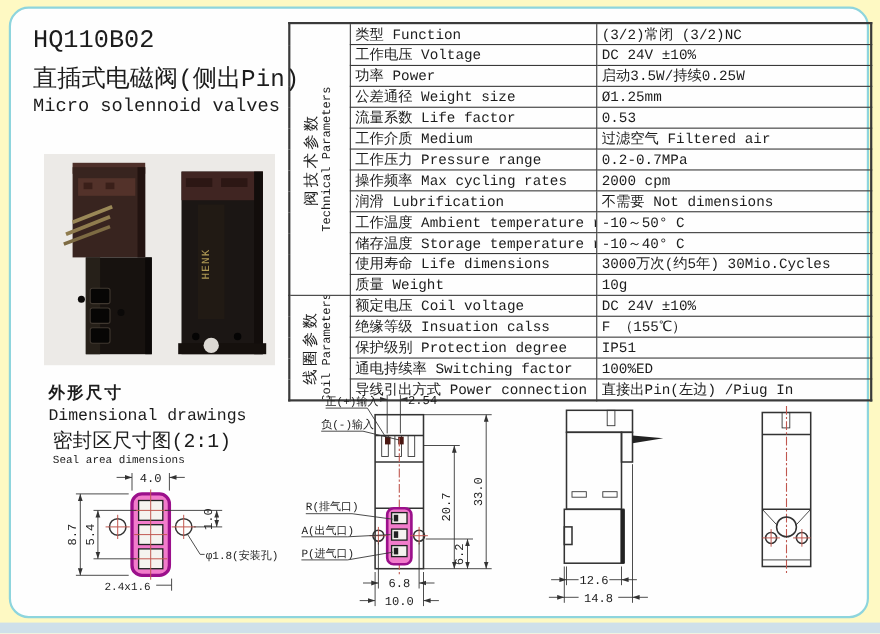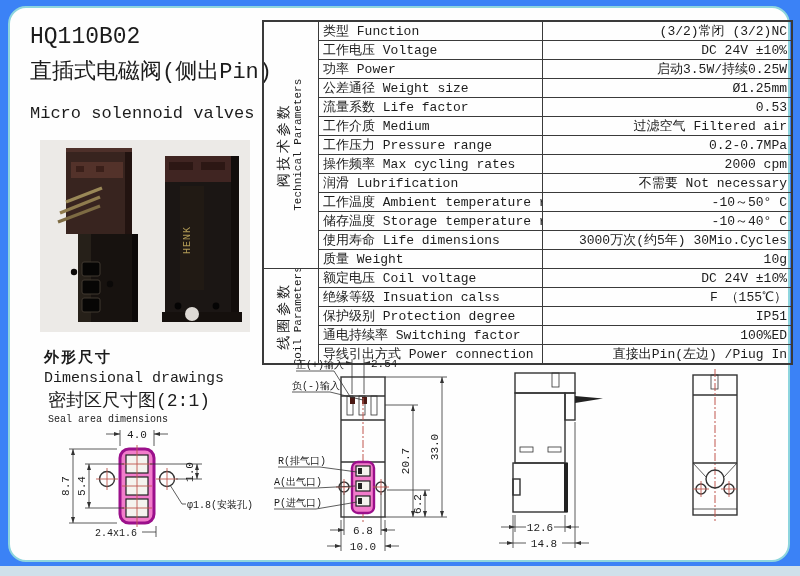--- a/index.html
+++ b/index.html
@@ -1,38 +1,38 @@
 <!DOCTYPE html>
 <html style="--accent_border: #8ed5dd; --bottom_strip: #cfe0ea; --seal_fill: #f27ccb; --seal_outline: #9b108b; --centerline: #c0574f; --drawing_line: #333333; --table_border: #3a3a3a;"><head>
 <meta charset="utf-8">
 <style>
   :root{
     --accent_border:#8ed5dd; --bottom_strip:#cfe0ea; --seal_fill:#f27ccb;
     --seal_outline:#9b108b; --centerline:#c0574f; --drawing_line:#333333;
     --table_border:#3a3a3a;
   }
   html,body{margin:0;padding:0;}
-  #app{position:relative;width:800px;height:576px;background:#3b82f6;overflow:hidden;
+  #app{position:relative;width:800px;height:576px;background:#fef9c3;overflow:hidden;
        font-family:"Liberation Mono","DejaVu Sans Mono",monospace;color:#1c1c1c;}
   .card{position:absolute;left:8px;top:6px;width:778px;height:552px;
         border:2px solid var(--accent_border);border-radius:18px;background:#fefefe;}
   .bottom-strip{position:absolute;left:0;top:566px;width:800px;height:10px;background:var(--bottom_strip);}
   
   .titleblock{position:absolute;left:30px;top:24px;}
   .model{font-size:23px;line-height:1.2;}
   .tcn{font-size:22px;margin-top:4px;}
-  .ten{font-size:17px;margin-top:18px;}
+  .ten{font-size:17px;margin-top:2px;}
   
   table.params{position:absolute;left:262px;top:20px;width:515px;border-collapse:collapse;
                table-layout:fixed;border:2px solid var(--table_border);font-size:13px;}
   table.params td{border:1px solid var(--table_border);height:16.3px;padding:0 4px;
                   white-space:nowrap;overflow:hidden;}
   td.sec{width:46px;position:relative;padding:0;}
   td.param{width:215px;}
-  td.value{width:240px;padding-left:7px;text-align:right;}
+  td.value{width:240px;padding-left:7px;}
   .vwrap{position:absolute;inset:0;display:flex;align-items:center;justify-content:center;}
   .vtext{transform:rotate(-90deg);white-space:nowrap;text-align:center;line-height:1.1;}
   .vtext .cn{font-size:14px;letter-spacing:3px;}
   .vtext .en{font-size:11px;}
   
   .dimhead{position:absolute;left:44px;top:348px;}
   .dimhead .cn{font-size:15px;font-weight:bold;letter-spacing:2px;}
   .dimhead .en{font-size:15px;margin-top:3px;}
   .sealhead{position:absolute;left:48px;top:388px;}
   .sealhead .cn{font-size:18px;}
@@ -144,21 +144,21 @@
         <tr>
           <td class="param">工作压力 Pressure range</td>
           <td class="value">0.2-0.7MPa</td>
         </tr>
         <tr>
           <td class="param">操作频率 Max cycling rates</td>
           <td class="value">2000 cpm</td>
         </tr>
         <tr>
           <td class="param">润滑 Lubrification</td>
-          <td class="value">不需要 Not necessary</td>
+          <td class="value">不需要 Not dimensions</td>
         </tr>
         <tr>
           <td class="param">工作温度 Ambient temperature range</td>
           <td class="value">-10～50° C</td>
         </tr>
         <tr>
           <td class="param">储存温度 Storage temperature range</td>
           <td class="value">-10～40° C</td>
         </tr>
         <tr>

